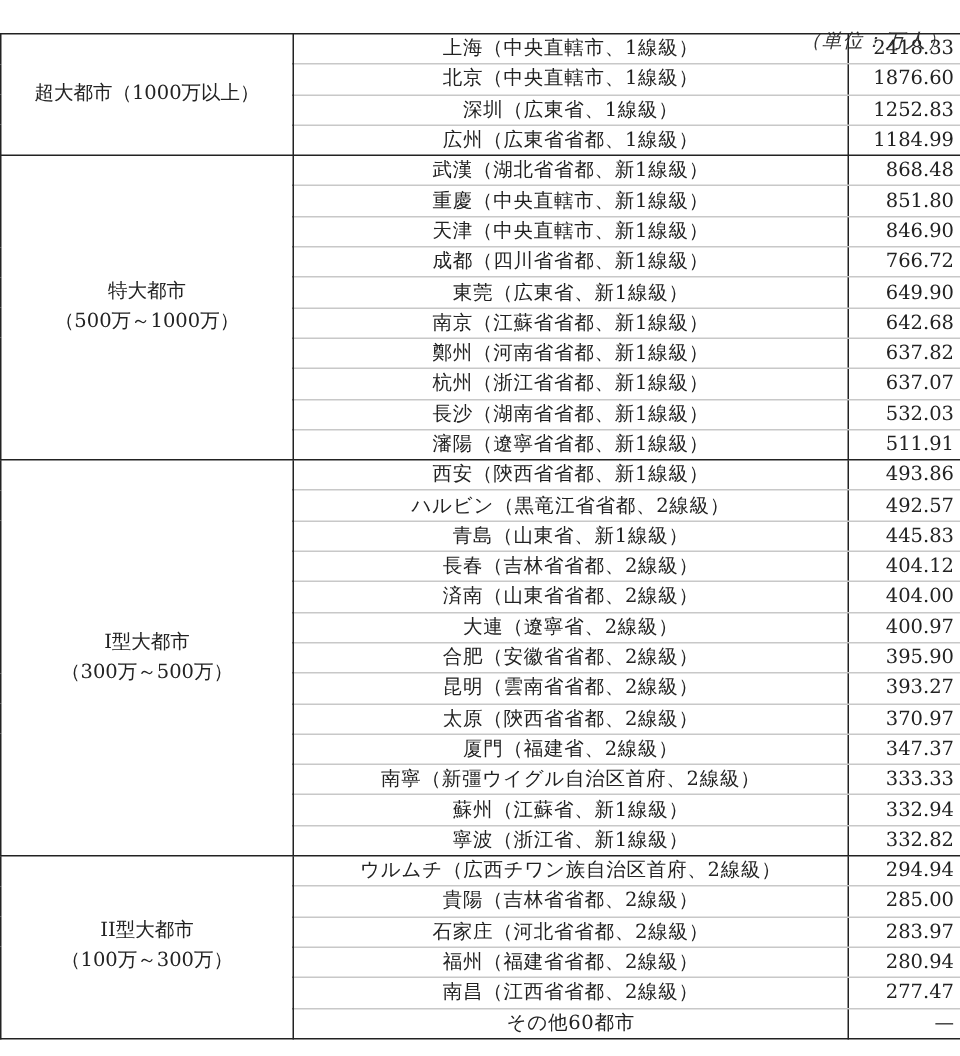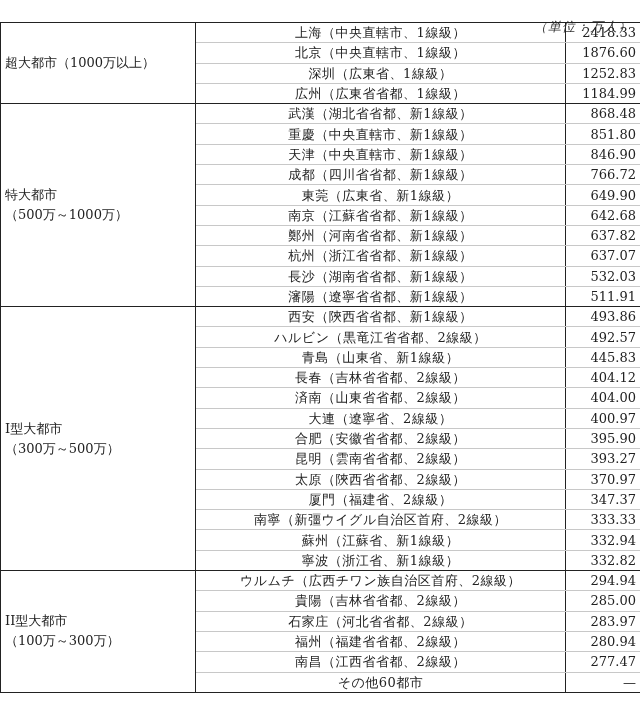--- a/index.html
+++ b/index.html
@@ -2,21 +2,21 @@
 <html><head>
 <meta charset="utf-8">
 <style>
   html, body { margin:0; padding:0; background:#ffffff; }
   body { width:640px; height:704px; position:relative; overflow:hidden;
          font-family: "DejaVu Serif", "Liberation Serif", serif; color:#222; }
   .unit { position:absolute; right:8px; top:18px; font-size:13px; color:#333; letter-spacing:1px;font-style:italic; }
   table { position:absolute; left:0; top:22px; width:640px; border-collapse:collapse; table-layout:fixed; }
   col.c1 { width:195px; } col.c2 { width:370px; } col.c3 { width:75px; }
   td { font-size:13px; height:19.3px; padding:0 4px; line-height:19px; white-space:nowrap; overflow:hidden; }
-  td.cat { border:1.5px solid #222; text-align:left; vertical-align:middle; line-height:20px; }
+  td.cat { border:1.5px solid #222; text-align:center; vertical-align:middle; line-height:20px; }
   td.name { border-left:1.5px solid #222; border-right:1.5px solid #222; border-bottom:1px solid #c8c8c8; text-align:center; letter-spacing:0.5px; }
   td.val { border-right:1.5px solid #222; border-bottom:1px solid #c8c8c8; text-align:right; }
   tr.gstart td.name, tr.gstart td.val { border-top:1.5px solid #222; }
   tr.glast td.name, tr.glast td.val { border-bottom:1.5px solid #222; }
 </style>
 </head>
 <body>
 
 <div class="unit">（単位：万人）</div>
 

